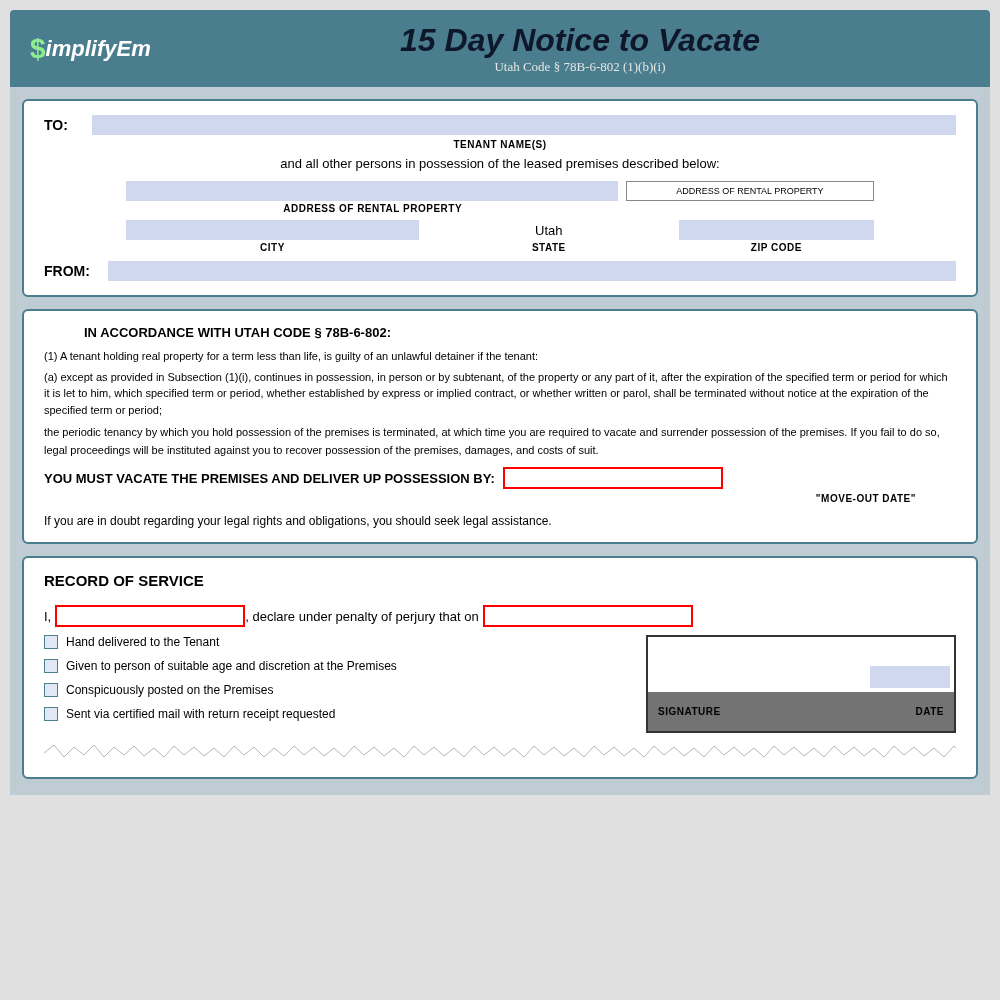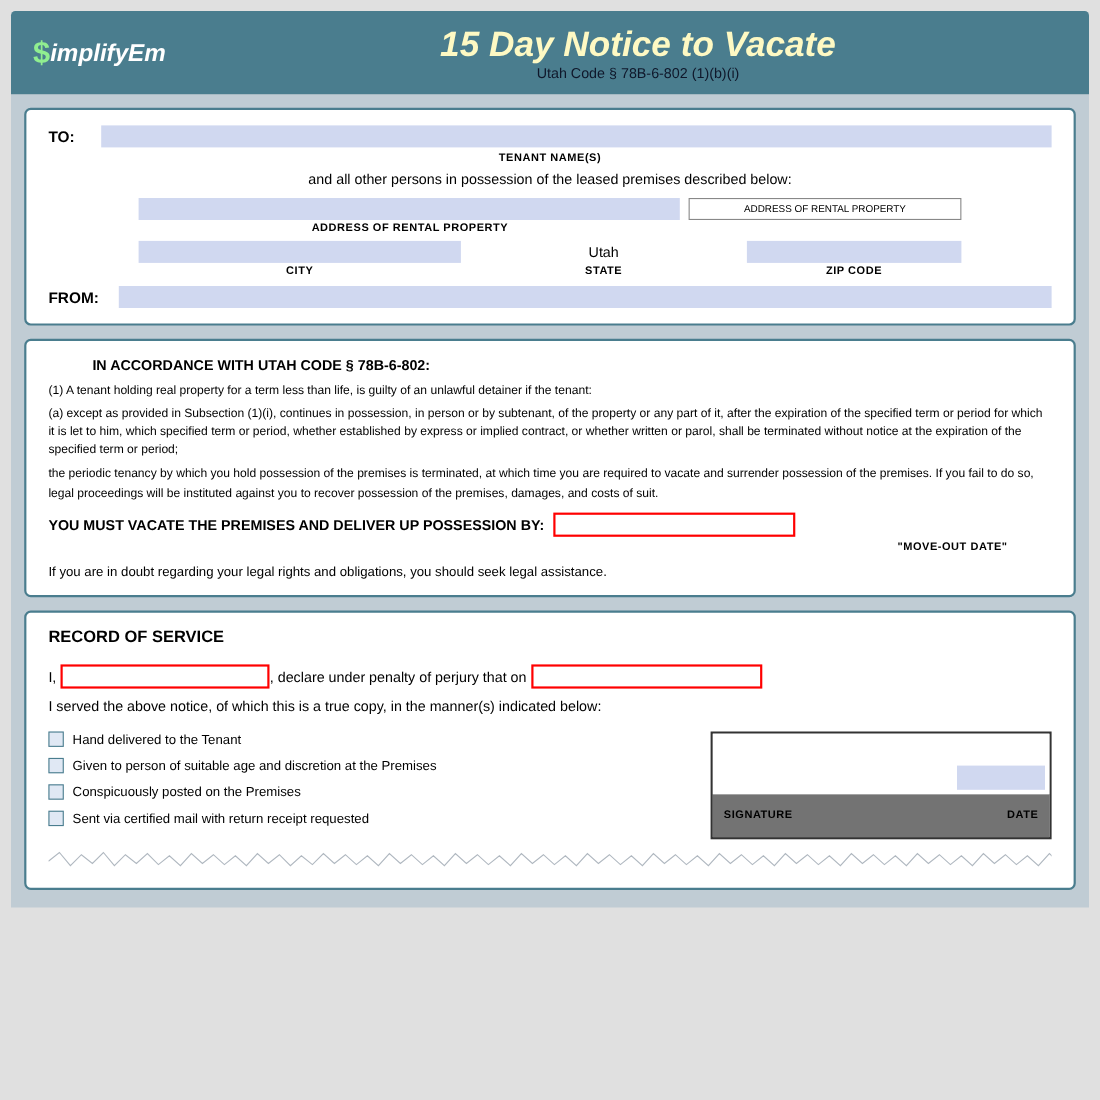--- a/index.html
+++ b/index.html
@@ -13,22 +13,22 @@
   </style>
 </head>
 <body>
 
 <div style="background:#4a7d8e; display:flex; align-items:center; padding:12px 20px; border-radius:4px 4px 0 0;">
   <div style="min-width:160px; display:flex; align-items:center;">
     <span style="font-size:28px; color:#90ee90; font-weight:bold; font-family:Arial;">$</span>
     <span style="font-size:22px; font-weight:bold; color:white; font-family:Arial;"><em>implifyEm</em></span>
   </div>
   <div style="flex:1; text-align:center;">
-    <div style="font-size:32px; font-weight:bold; color:#fef9c3; font-style:italic; font-family:Arial;">15 Day Notice to Vacate</div>
-    <div style="font-size:13px; color:#0f172a; font-family:Liberation Sans, sans-serif;">Utah Code § 78B-6-802 (1)(b)(i)</div>
+    <div style="font-size:32px; font-weight:bold; color:#0f172a; font-style:italic; font-family:Arial;">15 Day Notice to Vacate</div>
+    <div style="font-size:13px; color:#e5e5e5; font-family:Liberation Serif, serif;">Utah Code § 78B-6-802 (1)(b)(i)</div>
   </div>
 </div>
 
 <div style="background:#c0ccd4; padding:12px;">
 
   <div style="background:white; border:2px solid #4a7d8e; border-radius:6px; padding:14px 20px; margin-bottom:12px;">
 
     <div style="display:flex; align-items:center; margin-bottom:4px;">
       <span style="font-weight:bold; font-size:14px; min-width:48px;">TO:</span>
       <div style="background:#d0d8f0; height:20px; flex:1;"></div>
@@ -102,21 +102,20 @@
 
     <div style="font-weight:bold; font-size:15px; margin-bottom:16px;">RECORD OF SERVICE</div>
 
     <div style="display:flex; align-items:center; font-size:13px; margin-bottom:8px;">
       <span style="margin-right:4px; white-space:nowrap;">I,</span>
       <div style="background:white; border:2px solid red; height:22px; width:190px; flex-shrink:0;"></div>
       <span style="margin-left:0; white-space:nowrap;">, declare under penalty of perjury that on</span>
       <div style="background:white; border:2px solid red; height:22px; width:210px; flex-shrink:0; margin-left:4px;"></div>
     </div>
 
-    <div style="font-size:13px; margin-bottom:16px;">I served the above notice, of which this is a true copy, in the manner(s) indicated below:</div>
 
     <div style="display:flex; gap:20px; align-items:flex-start;">
 
       <div style="flex:1;">
         <div style="display:flex; align-items:center; font-size:12px; margin-bottom:10px;">
           <div style="width:14px; height:14px; border:1.5px solid #4a7d8e; background:#e0e8f4; margin-right:8px; flex-shrink:0;"></div>
           <span>Hand delivered to the Tenant</span>
         </div>
         <div style="display:flex; align-items:center; font-size:12px; margin-bottom:10px;">
           <div style="width:14px; height:14px; border:1.5px solid #4a7d8e; background:#e0e8f4; margin-right:8px; flex-shrink:0;"></div>

